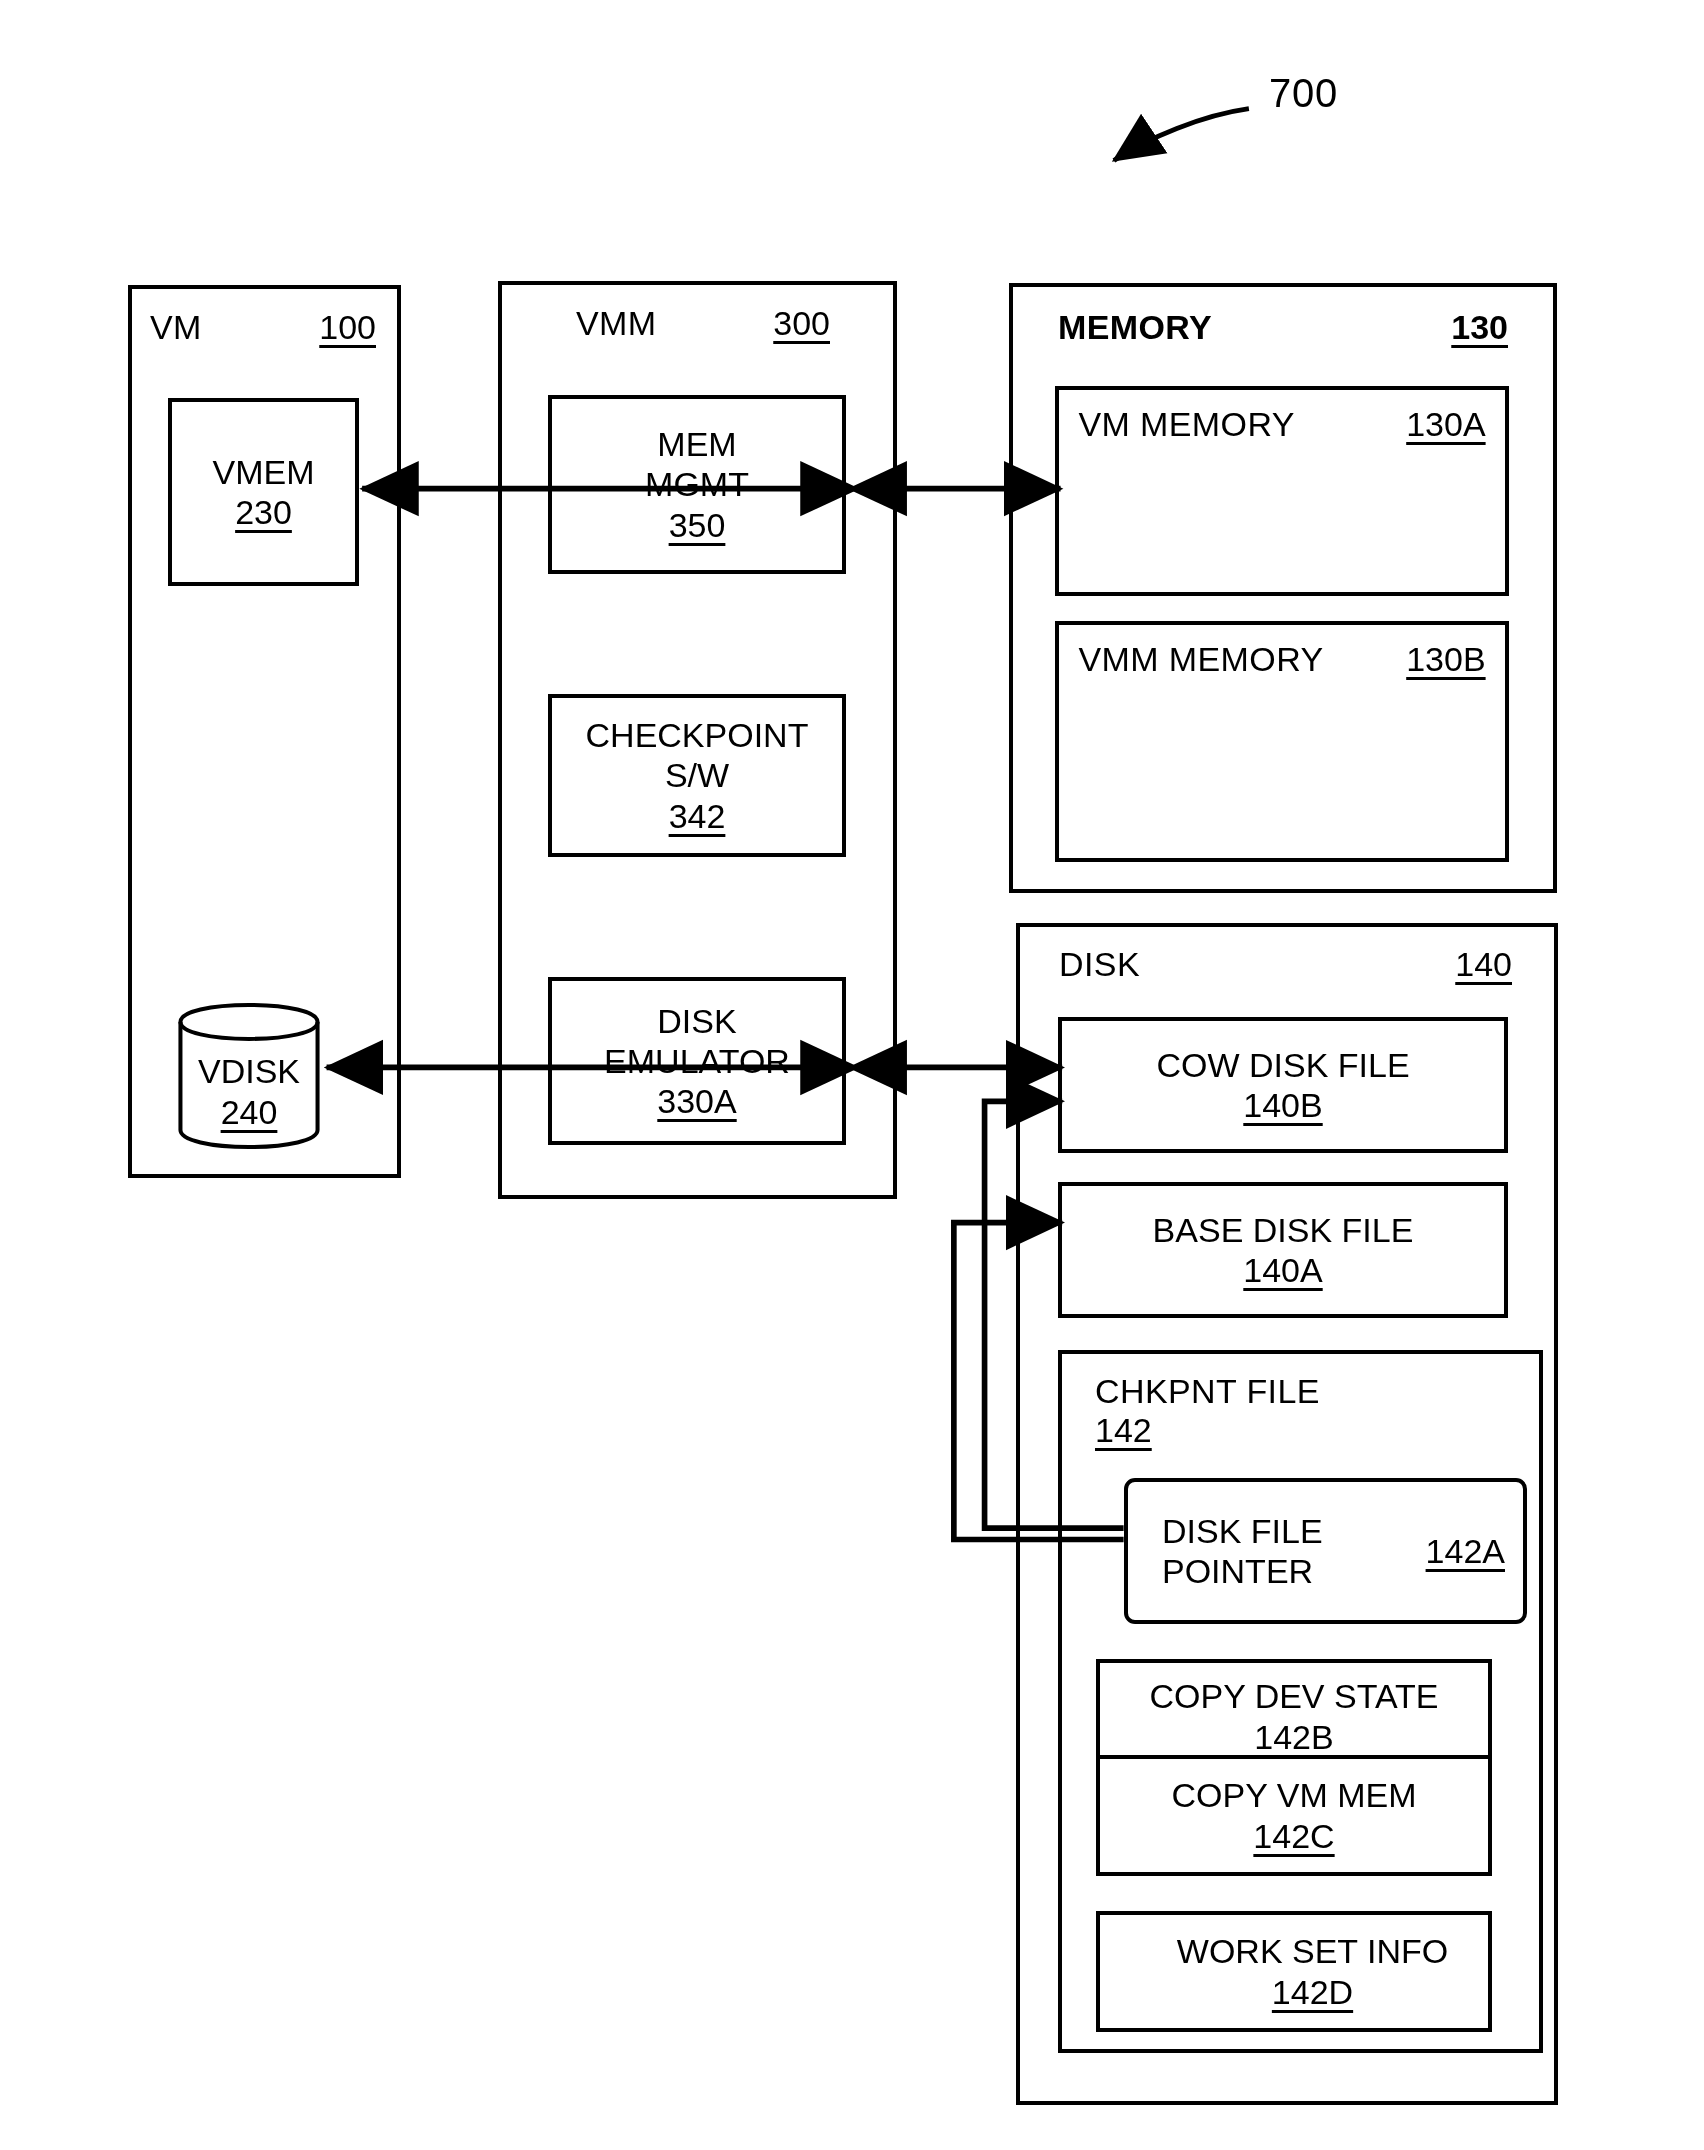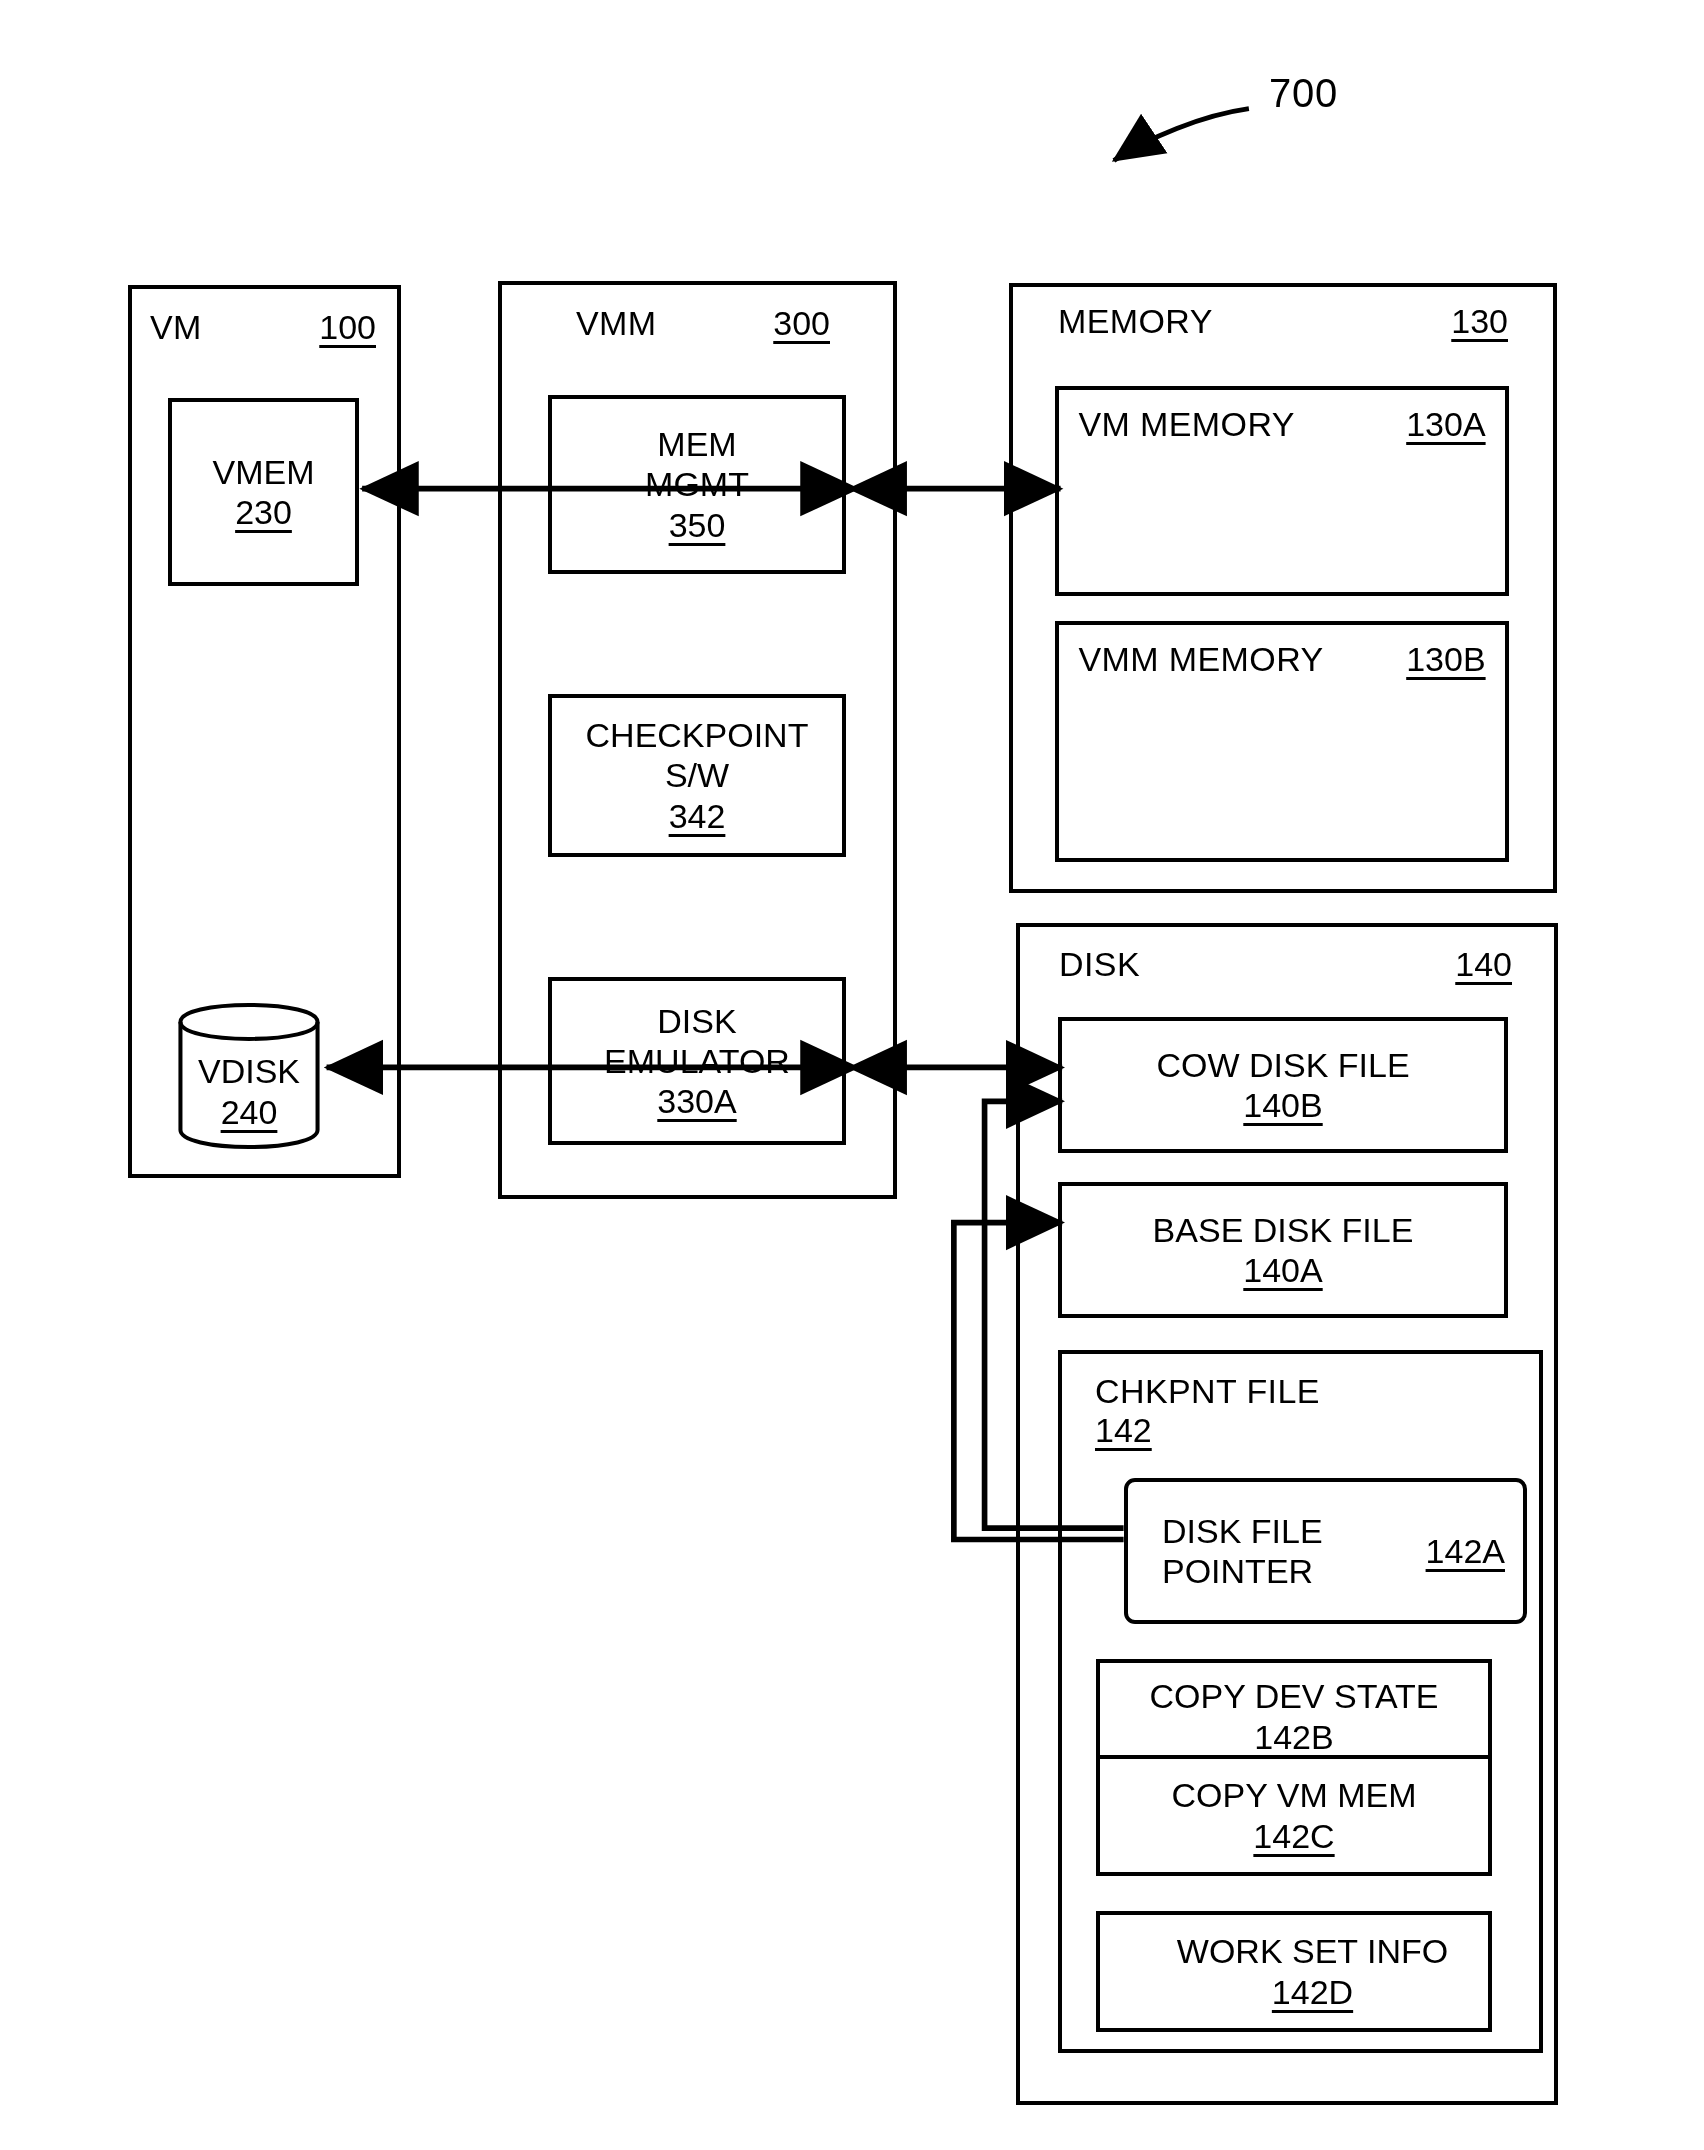--- a/index.html
+++ b/index.html
@@ -96,21 +96,21 @@
     <span class="r">342</span>
   </div>
 
   <div class="box leaf" style="left:548px;top:977px;width:298px;height:168px;">
     <span class="t">DISK</span>
     <span class="t">EMULATOR</span>
     <span class="r">330A</span>
   </div>
 
   <div class="box" id="memory-box" style="left:1009px;top:283px;width:548px;height:610px;">
-    <div class="hdr" style="top:15px;left:45px;right:45px;">
+    <div class="hdr" style="top:21px;left:45px;right:45px;font-weight:bold;">
       <span class="name">MEMORY</span>
       <span class="ref">130</span>
     </div>
   </div>
 
   <div class="box" style="left:1055px;top:386px;width:454px;height:210px;">
     <div class="hdr" style="top:14.6px;left:19.4px;right:19.4px;">
       <span class="name">VM MEMORY</span>
       <span class="ref">130A</span>
     </div>

